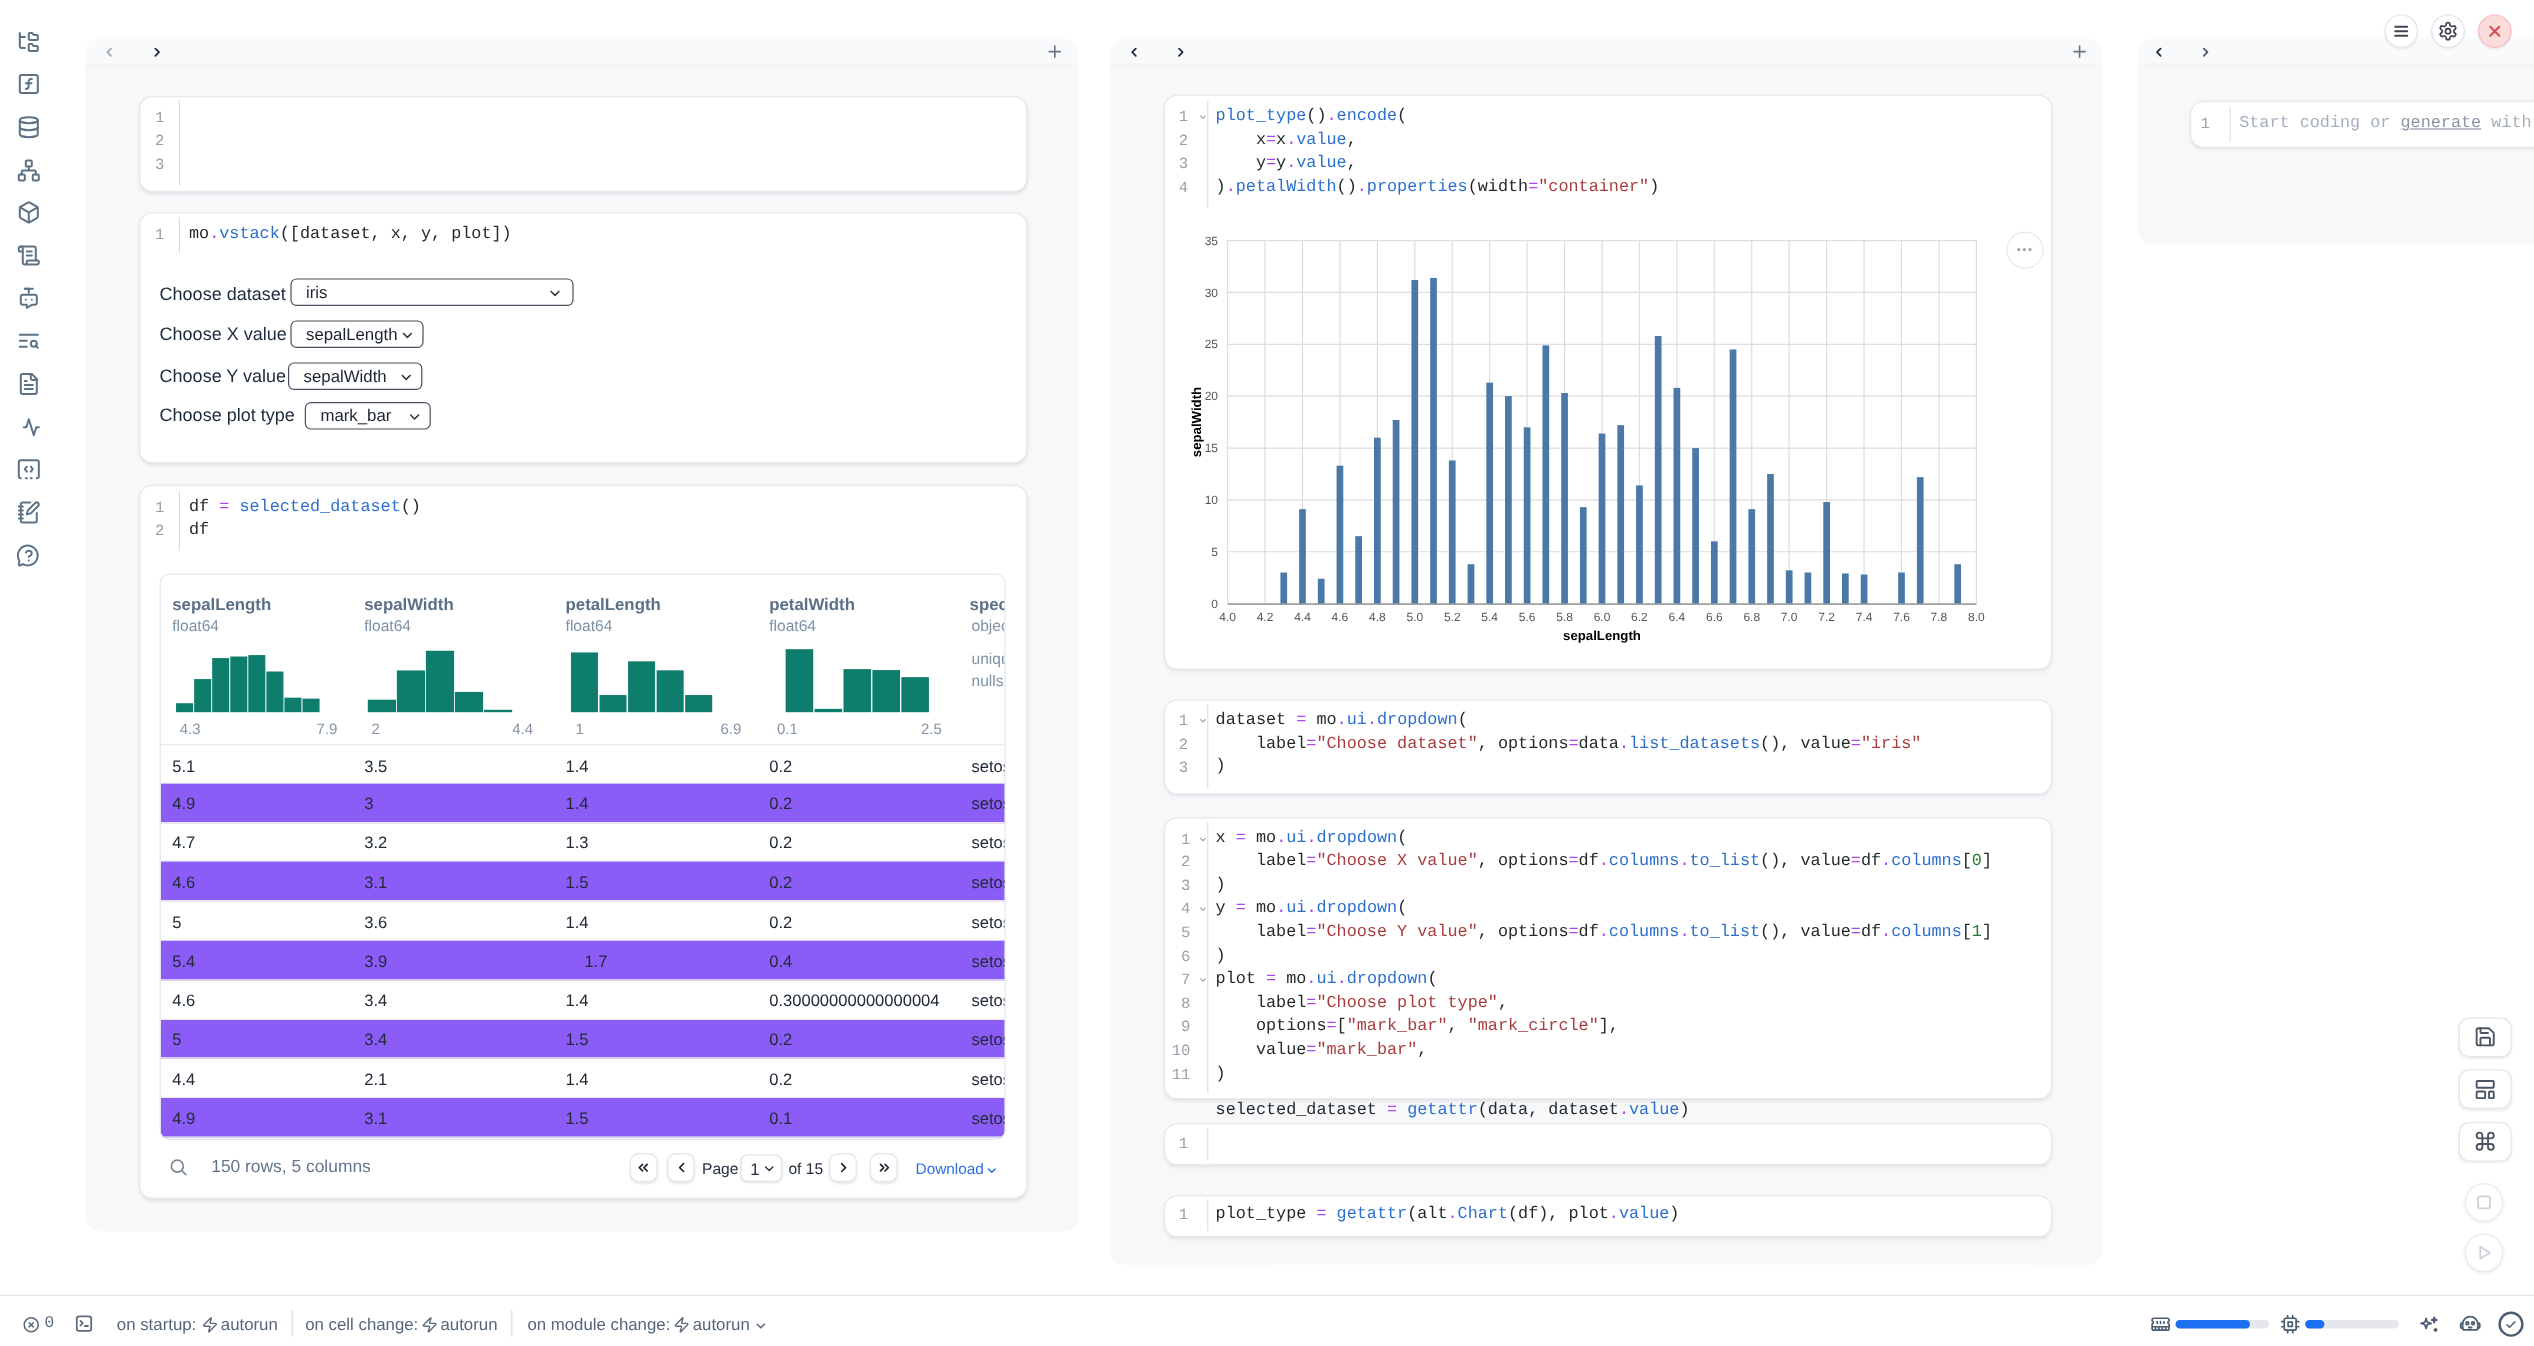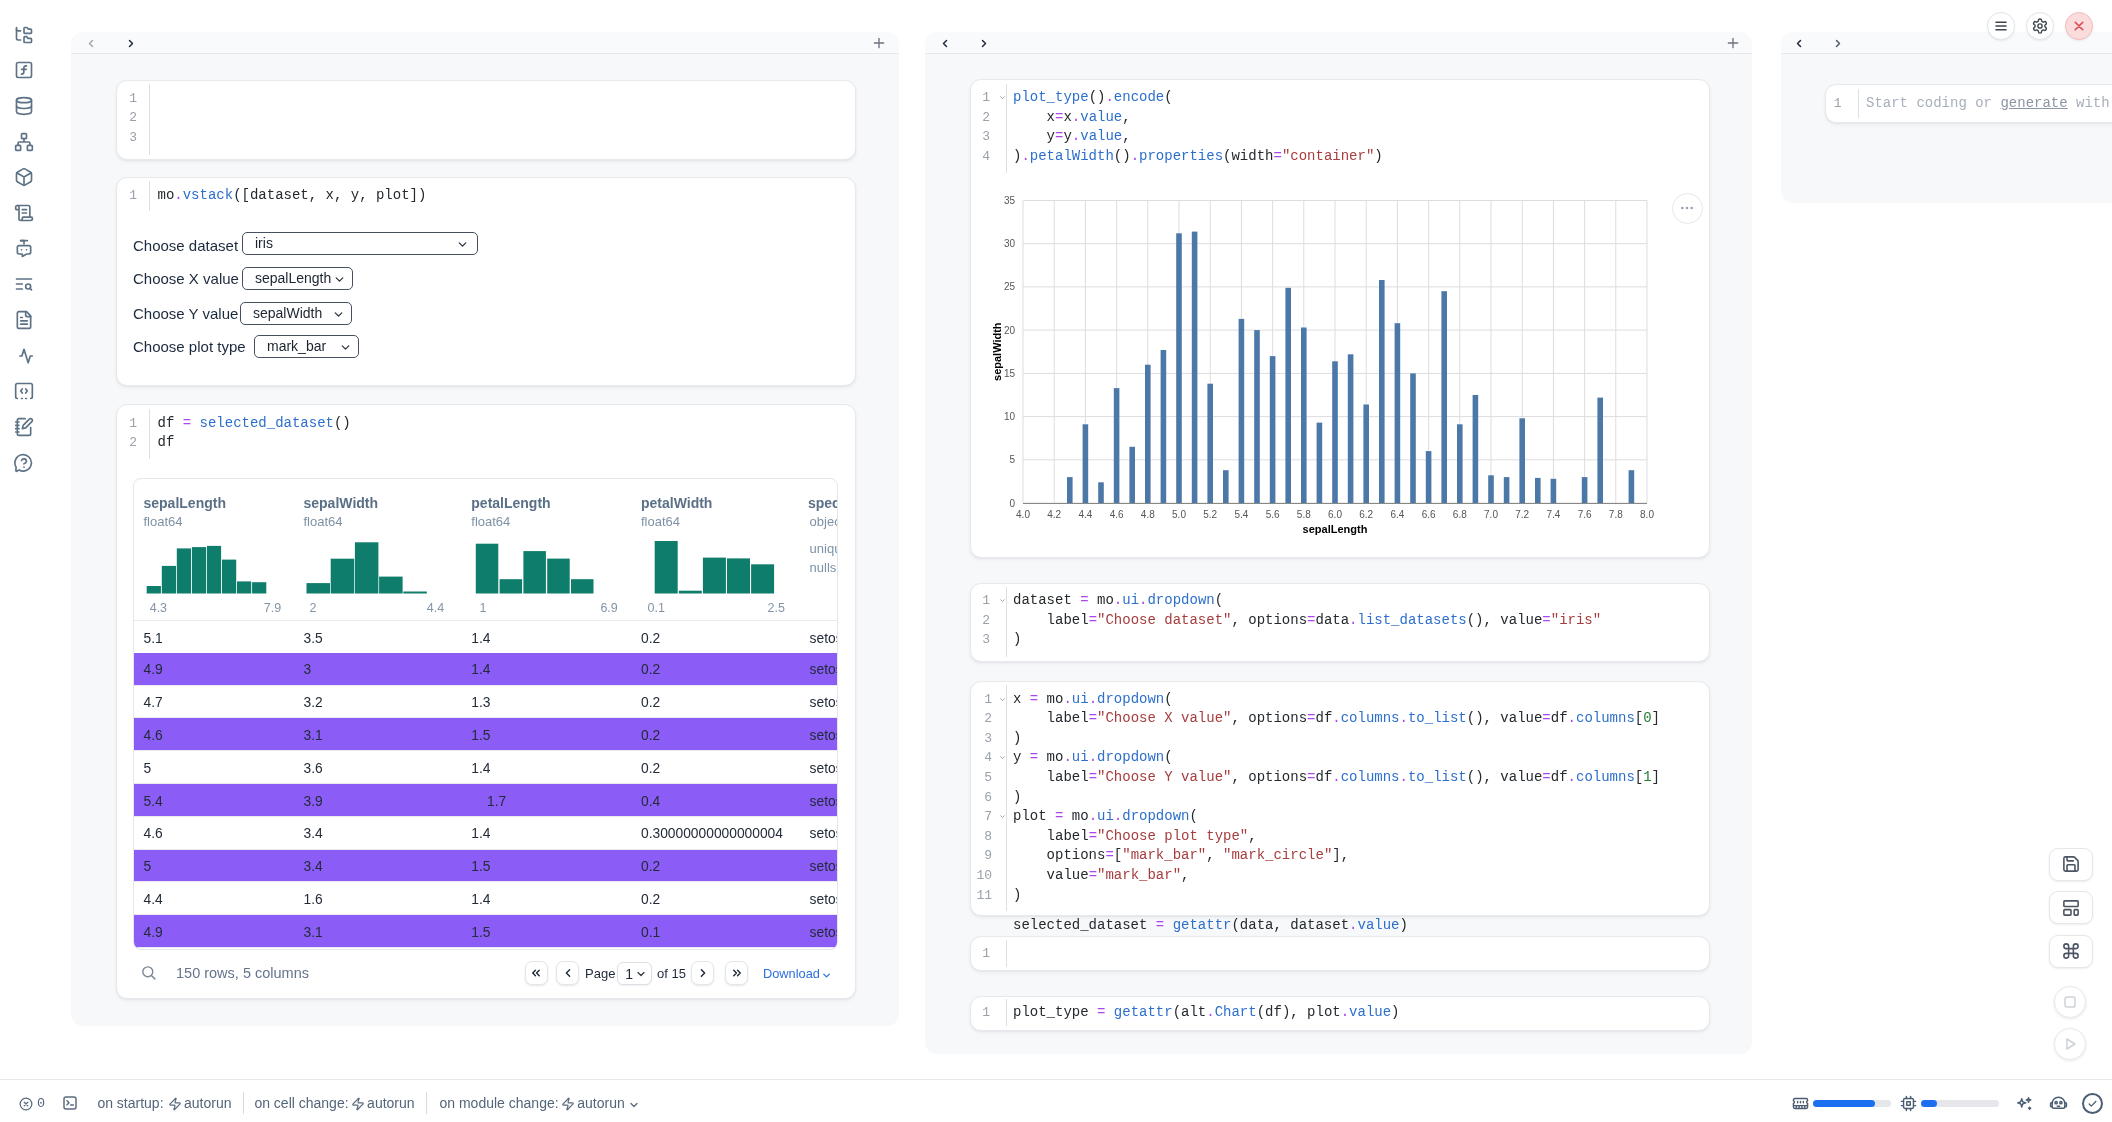--- a/index.html
+++ b/index.html
@@ -384,21 +384,21 @@
       </div>
   <div class="trow alt" style="top:370.6px">
         <div class="tv" style="left:9.5px">5</div>
         <div class="tv" style="left:169.5px">3.4</div>
         <div class="tv" style="left:337.3px">1.5</div>
         <div class="tv" style="left:507.0px">0.2</div>
         <div class="tv" style="left:675.6px">setosa</div>
       </div>
   <div class="trow" style="top:403.4px">
         <div class="tv" style="left:9.5px">4.4</div>
-        <div class="tv" style="left:169.5px">1.6</div>
+        <div class="tv" style="left:169.5px">2.1</div>
         <div class="tv" style="left:337.3px">1.4</div>
         <div class="tv" style="left:507.0px">0.2</div>
         <div class="tv" style="left:675.6px">setosa</div>
       </div>
   <div class="trow alt" style="top:436.2px">
         <div class="tv" style="left:9.5px">4.9</div>
         <div class="tv" style="left:169.5px">3.1</div>
         <div class="tv" style="left:337.3px">1.5</div>
         <div class="tv" style="left:507.0px">0.1</div>
         <div class="tv" style="left:675.6px">setosa</div>

